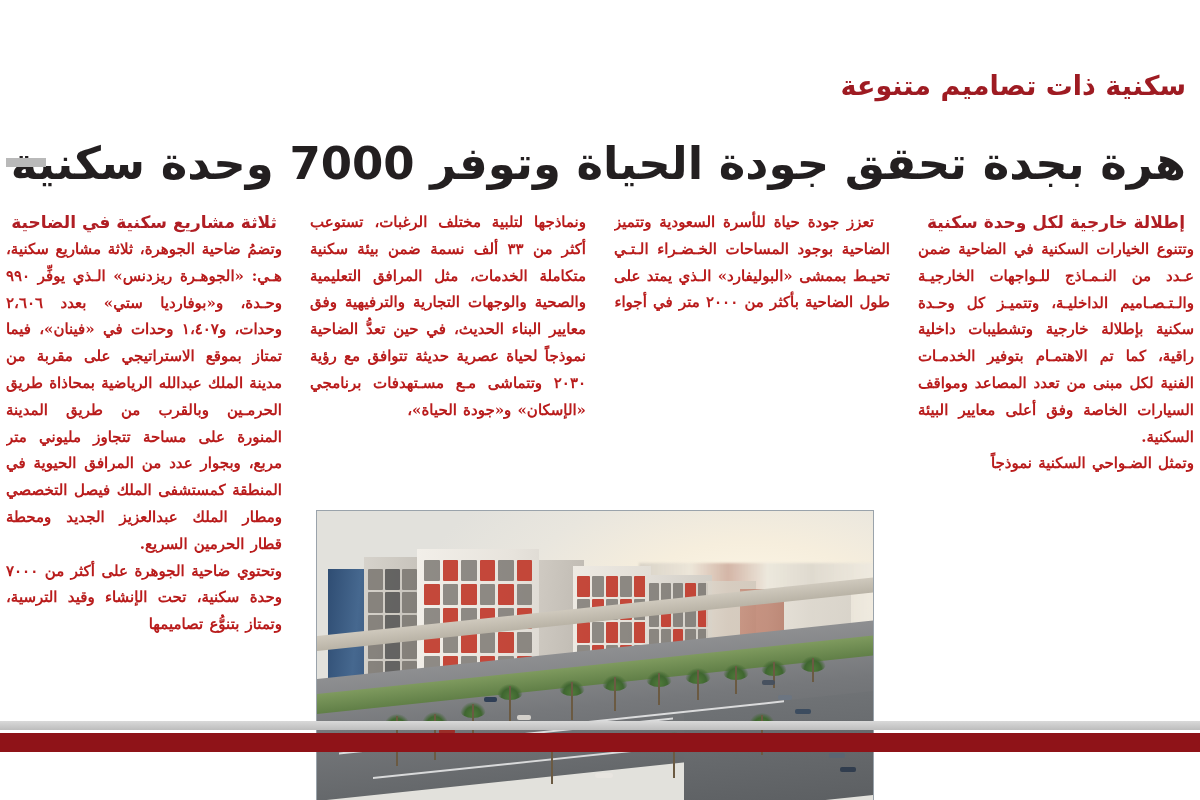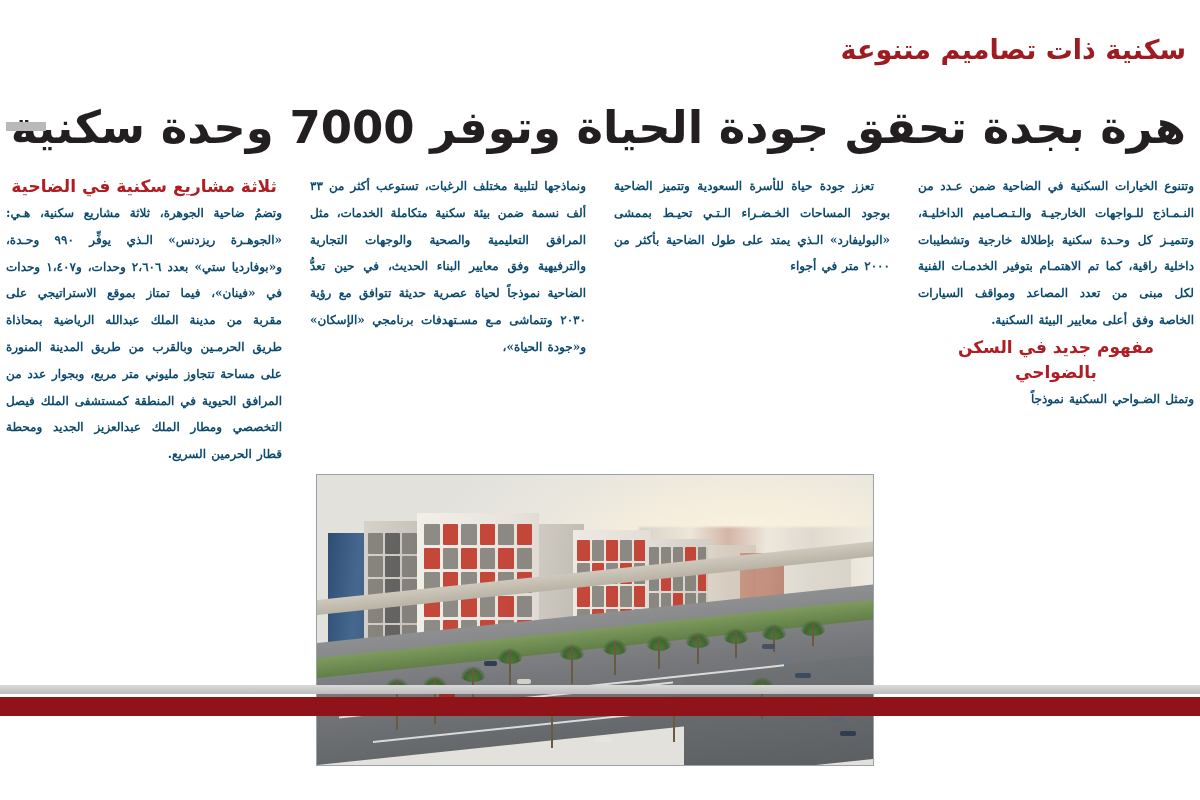--- a/index.html
+++ b/index.html
@@ -9,20 +9,21 @@
     background:#ffffff;
     font-family:"DejaVu Sans","Liberation Sans",sans-serif;
     overflow:hidden;
     position:relative;
   }
   .page{
     position:relative;
     width:1200px;height:716px;
     box-sizing:border-box;
     background:#fff;
+    margin-top:36px;
   }
 
   
   .headline-block{
     position:absolute;
     top:0;left:0;right:0;
     height:165px;
     padding:0 12px;
     box-sizing:border-box;
     overflow:hidden;
@@ -81,22 +82,22 @@
     flex:1 1 0;
     min-width:0;
     position:relative;
     overflow:hidden;
   }
   .col p{
     margin:0 0 0 0;
     direction:rtl;
     text-align:justify;
     text-align-last:right;
-    color:#0c4a6e;
-    font-size:12px;
+    color:#b91c1c;
+    font-size:15px;
     line-height:26.8px;
     font-family:"DejaVu Serif","Liberation Serif",serif;
     font-weight:600;
     letter-spacing:-0.2px;
     word-spacing:1px;
   }
   .col p.indent{ text-indent:16px; }
   .subhead{
     margin:1px 0 1px 0;
     direction:rtl;
@@ -211,34 +212,35 @@
     <div class="kicker">سكنية ذات تصاميم متنوعة</div>
     <h1 class="headline">هرة بجدة تحقق جودة الحياة وتوفر 7000 وحدة سكنية</h1>
     <div class="headline-rule"></div>
   </div>
 
   <div class="columns">
 
     <div class="col">
       <div class="subhead">ثلاثة مشاريع سكنية في الضاحية</div>
       <p>وتضمُ ضاحية الجوهرة، ثلاثة مشاريع سكنية، هـي: «الجوهـرة ريزدنس» الـذي يوفِّر ٩٩٠ وحـدة، و«بوفارديا ستي» بعدد ٢،٦٠٦ وحدات، و١،٤٠٧ وحدات في «فينان»، فيما تمتاز بموقع الاستراتيجي على مقربة من مدينة الملك عبدالله الرياضية بمحاذاة طريق الحرمـين وبالقرب من طريق المدينة المنورة على مساحة تتجاوز مليوني متر مربع، وبجوار عدد من المرافق الحيوية في المنطقة كمستشفى الملك فيصل التخصصي ومطار الملك عبدالعزيز الجديد ومحطة قطار الحرمين السريع.</p>
+      <p>وتحتوي ضاحية الجوهرة على أكثر من ٧٠٠٠ وحدة سكنية، تحت الإنشاء وقيد الترسية، وتمتاز بتنوُّع تصاميمها</p>
     </div>
 
     <div class="col">
       <p>ونماذجها لتلبية مختلف الرغبات، تستوعب أكثر من ٣٣ ألف نسمة ضمن بيئة سكنية متكاملة الخدمات، مثل المرافق التعليمية والصحية والوجهات التجارية والترفيهية وفق معايير البناء الحديث، في حين تعدُّ الضاحية نموذجاً لحياة عصرية حديثة تتوافق مع رؤية ٢٠٣٠ وتتماشى مـع مسـتهدفات برنامجي «الإسكان» و«جودة الحياة»،</p>
 
     </div>
 
     <div class="col">
       <p class="indent">تعزز جودة حياة للأسرة السعودية وتتميز الضاحية بوجود المساحات الخـضـراء الـتـي تحيـط بممشى «البوليفارد» الـذي يمتد على طول الضاحية بأكثر من ٢٠٠٠ متر في أجواء</p>
     </div>
 
     <div class="col">
+      <div class="subhead">إطلالة خارجية لكل وحدة سكنية</div>
       <p>وتتنوع الخيارات السكنية في الضاحية ضمن عـدد من النـمـاذج للـواجهات الخارجيـة والـتـصـاميم الداخليـة، وتتميـز كل وحـدة سكنية بإطلالة خارجية وتشطيبات داخلية راقية، كما تم الاهتمـام بتوفير الخدمـات الفنية لكل مبنى من تعدد المصاعد ومواقف السيارات الخاصة وفق أعلى معايير البيئة السكنية.</p>
-      <div class="subhead">مفهوم جديد في السكن بالضواحي</div>
       <p>وتمثل الضـواحي السكنية نموذجاً</p>
     </div>
   </div>
 
   <div style="position:absolute;left:316px;top:474px;width:558px;height:292px;">
     <div class="photo" title="عرض ثلاثي الأبعاد لمشروع سكني: مبانٍ سكنية متعددة الطوابق بواجهات بيضاء وحمراء وزرقاء على امتداد بوليفارد محاط بأشجار النخيل ومواقف سيارات">
       <div class="ph-sky"></div>
       <div class="ph-far"></div>
 
       <div class="bld" style="left:2%;top:20%;width:8%;height:62%;background:linear-gradient(95deg,#2f4d73,#46688f 55%,#37557c);"></div>

